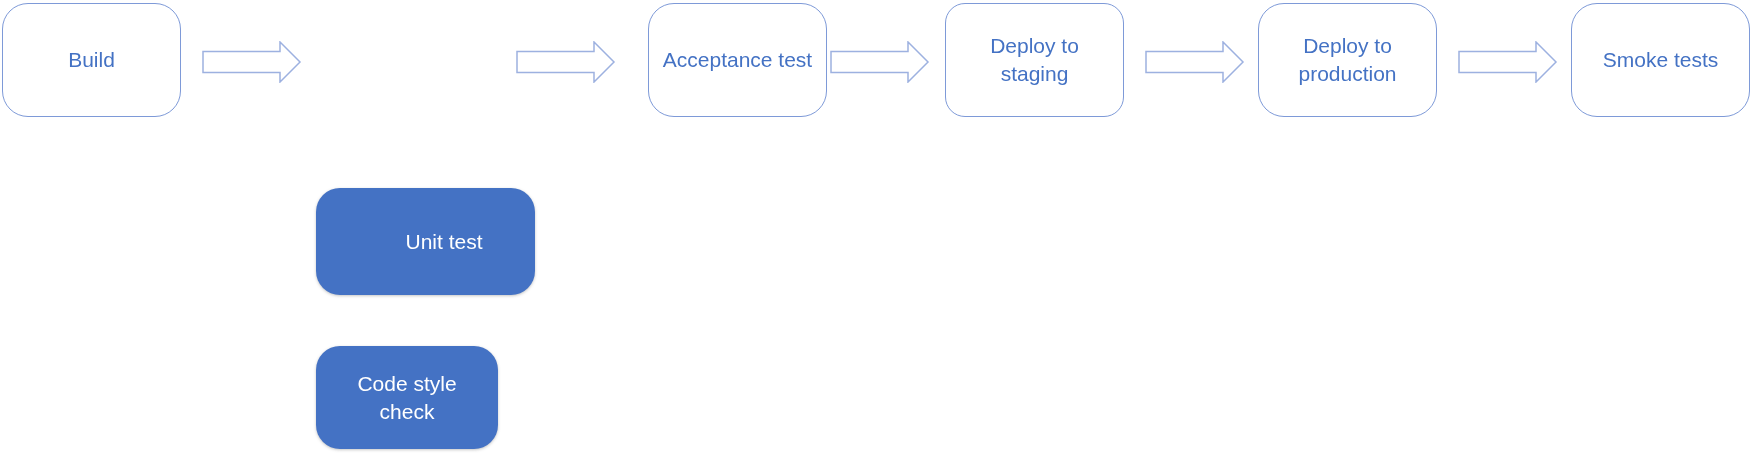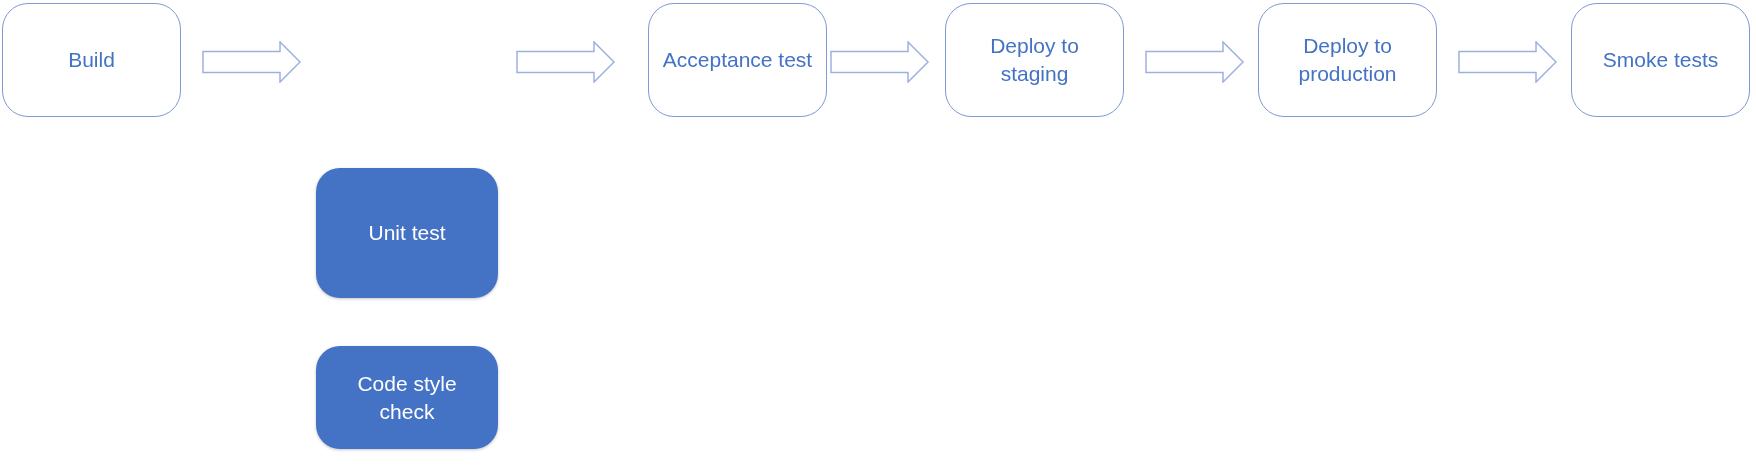--- a/index.html
+++ b/index.html
@@ -35,21 +35,21 @@
     text-align: center;
     color: #4472c4;
     font-size: 21px;
     line-height: 28px;
     box-sizing: content-box;
   }
   .step-box .label { padding: 0 10px; }
   .step-1 { left: 2px; }
   .step-2 { left: 316px; }
   .step-3 { left: 648px; }
-  .step-4 { left: 945px; }
+  .step-4 { left: 945px; border-radius: 20px; }
   .step-5 { left: 1258px; text-align: center; }
   .step-6 { left: 1571px; }
 
   
   .flow-arrow {
     position: absolute;
     top: 41px;
     width: 100px;
     height: 42px;
   }
@@ -68,21 +68,21 @@
     border-radius: 24px;
     display: flex;
     align-items: center;
     justify-content: center;
     text-align: center;
     color: #ffffff;
     font-size: 21px;
     line-height: 28px;
     box-shadow: 0 1px 3px rgba(90,90,90,0.35);
   }
-  .sub-1 { top: 168px; height: 130px; }
+  .sub-1 { top: 188px; height: 107px; padding-left: 37px; }
   .sub-2 { top: 346px; height: 103px; }
   .sub-box .label { padding: 0 12px; }
 </style>
 </head>
 <body>
 
 <div class="canvas">
 
   <div class="step-box step-1">
     <span class="label">Build</span>

